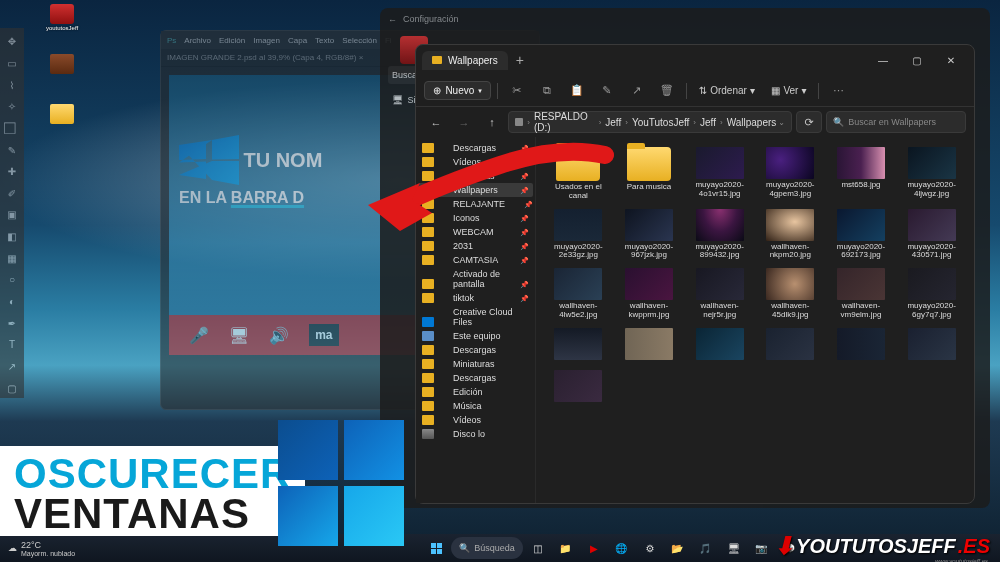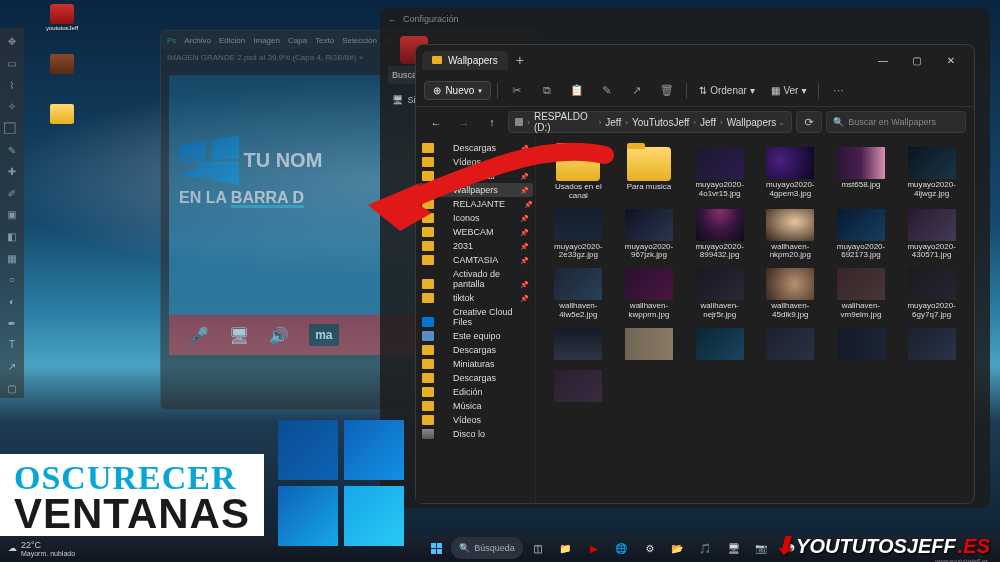--- a/index.html
+++ b/index.html
@@ -104,21 +104,21 @@
 
 
 .red-arrow { position: absolute; left: 360px; top: 135px; width: 260px; height: 120px; z-index: 10; pointer-events:none; }
 
 
 .thumb-title {
   position: absolute; left: 0; bottom: 26px; z-index: 20;
   background: #fff; padding: 8px 14px 2px;
   font-family: 'Arial Black', Arial; font-weight: 900;
 }
-.thumb-title .l1 { color: #06a6d8; font-size: 34px; line-height: 0.95; letter-spacing: 1px; font-family: Liberation Serif, serif; }
+.thumb-title .l1 { color: #06a6d8; font-size: 42px; line-height: 0.95; letter-spacing: 1px; }
 .thumb-title .l2 { color: #1a1a1a; font-size: 42px; line-height: 0.95; letter-spacing: 1px; }
 .win11-logo {
   position: absolute; left: 278px; bottom: 12px; width: 130px; height: 130px; z-index: 21;
 }
 .win11-logo .sq { position:absolute; width: 60px; height: 60px; }
 .win11-logo .a { left:0; top:0; background:linear-gradient(135deg,#0b4d8f,#0d62b8); }
 .win11-logo .b { left:66px; top:0; background:linear-gradient(135deg,#0d62b8,#1291e4); }
 .win11-logo .c { left:0; top:66px; background:linear-gradient(135deg,#0d62b8,#16a7ea); }
 .win11-logo .d { left:66px; top:66px; background:linear-gradient(135deg,#16a7ea,#2ac8f5); }
 

